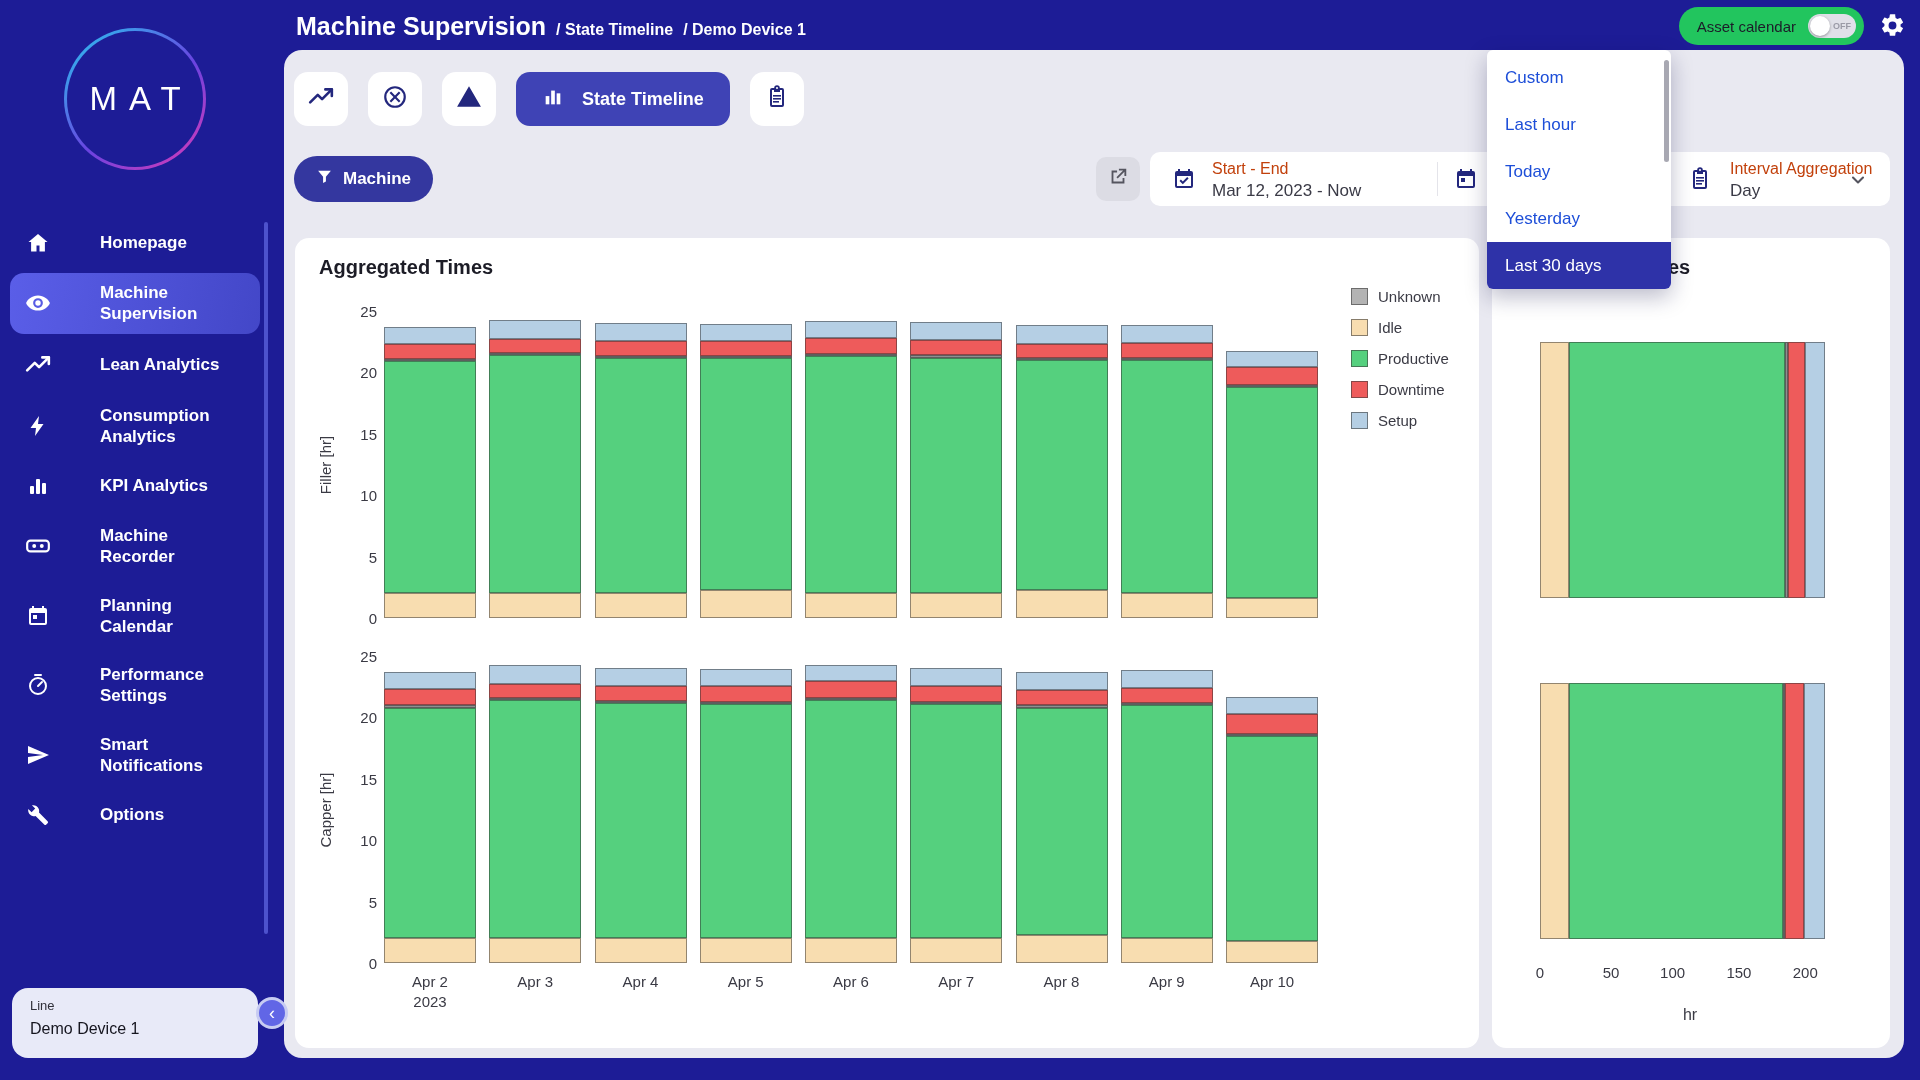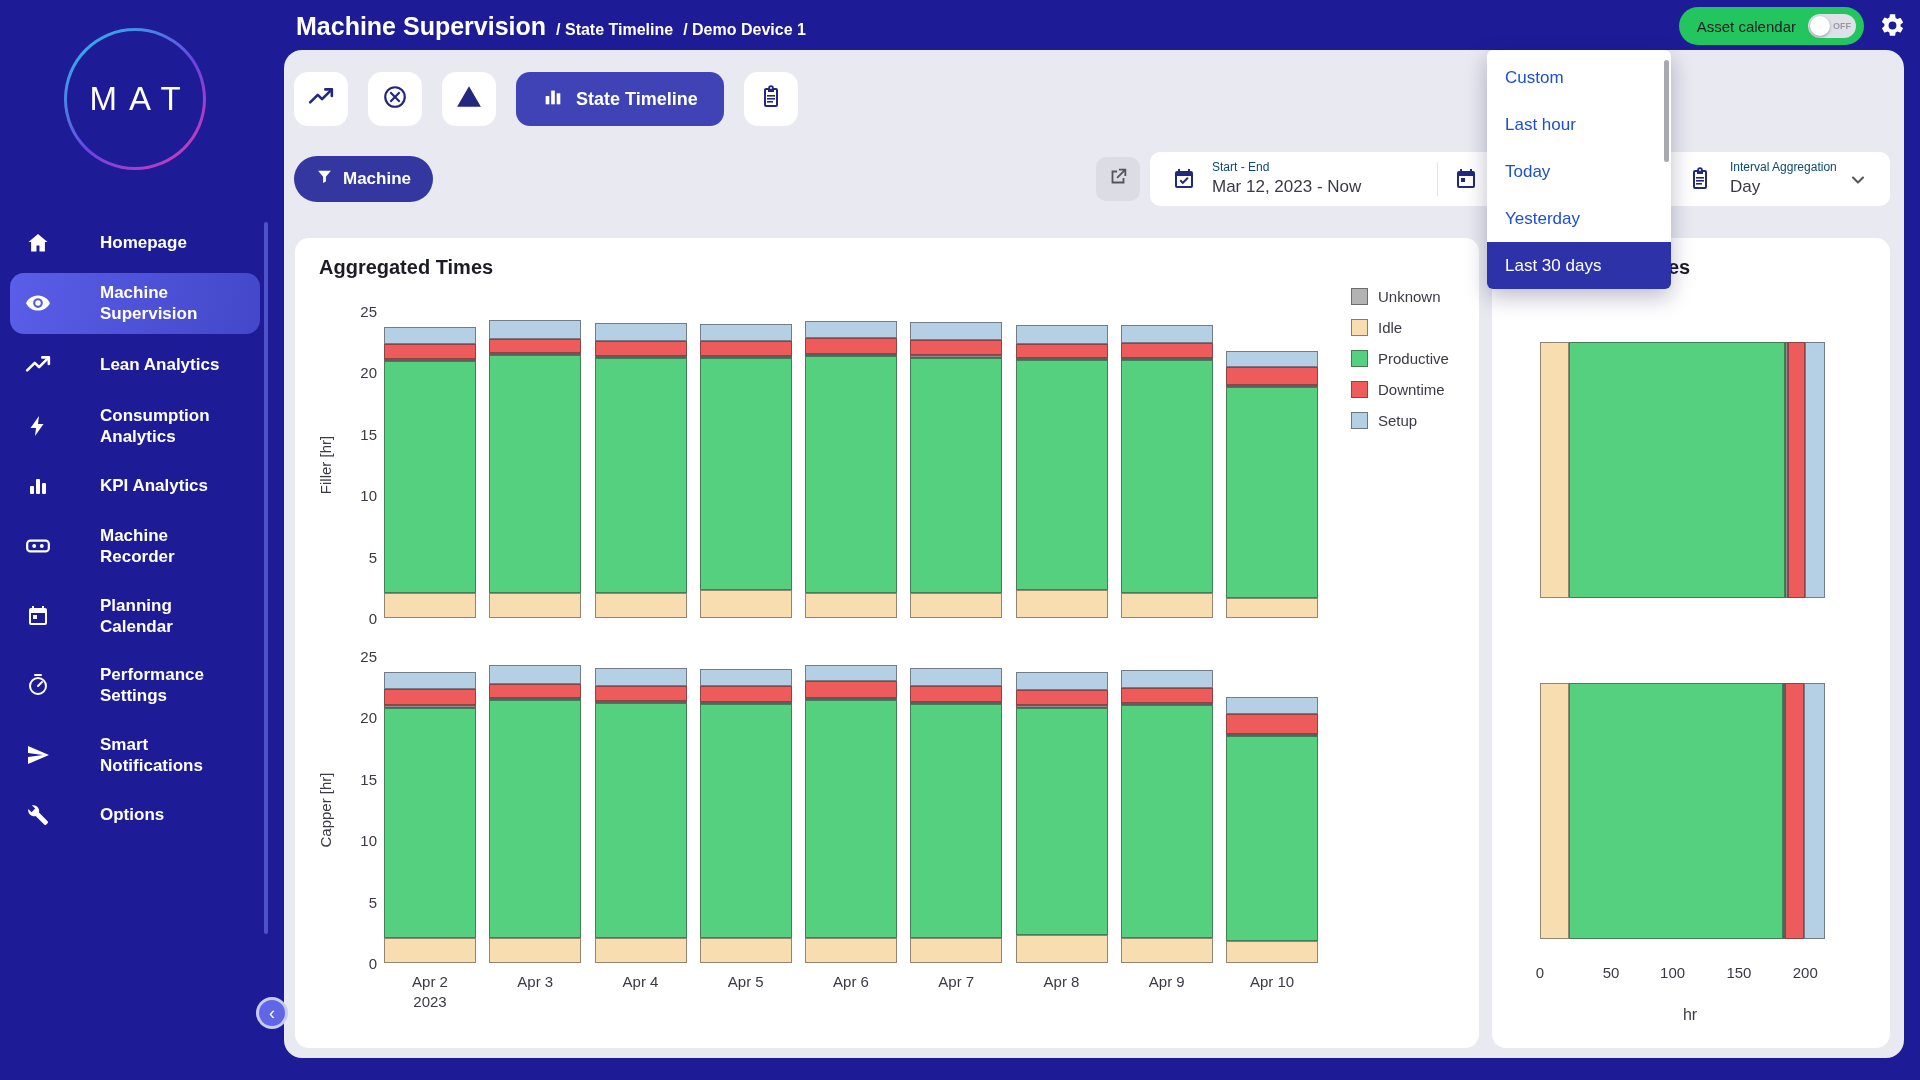--- a/index.html
+++ b/index.html
@@ -32,31 +32,31 @@
   .asset-label{font-size:15px;color:#1c1c28;}
   .toggle{position:relative;width:48px;height:24px;border-radius:12px;background:#e0e0e8;cursor:pointer;}
   .toggle-knob{position:absolute;left:2px;top:2px;width:20px;height:20px;border-radius:50%;background:#fff;box-shadow:0 1px 3px rgba(0,0,0,.35);}
   .toggle-off{position:absolute;right:5px;top:7px;font-size:9px;color:#9a9aa6;font-weight:bold;}
   .gear{position:absolute;right:14px;top:12px;color:#fff;cursor:pointer;}
 
   
   .main{position:absolute;left:284px;top:50px;width:1620px;height:1008px;background:#e9e9f1;border-radius:18px;}
   .tabs{position:absolute;left:10px;top:22px;display:flex;gap:20px;align-items:center;}
   .tab-btn{width:54px;height:54px;border-radius:14px;background:#fff;display:flex;align-items:center;justify-content:center;color:#23277d;cursor:pointer;}
-  .tab-active{height:54px;border-radius:14px;background:#3f43b5;color:#fff;display:flex;align-items:center;gap:12px;padding:0 26px;
+  .tab-active{height:54px;border-radius:14px;background:#3f43b5;color:#fff;display:flex;align-items:center;gap:18px;padding:0 26px;
     font-size:18px;font-weight:bold;cursor:pointer;}
 
   .machine-pill{position:absolute;left:10px;top:106px;height:46px;border-radius:23px;background:#34379f;color:#fff;
     display:flex;align-items:center;gap:10px;padding:0 22px;font-size:17px;font-weight:bold;cursor:pointer;}
   .expand-btn{position:absolute;left:812px;top:107px;width:44px;height:44px;border-radius:10px;background:#dcdce4;color:#55555f;
     display:flex;align-items:center;justify-content:center;cursor:pointer;}
   .date-panel{position:absolute;left:866px;top:102px;width:740px;height:54px;background:#fff;border-radius:10px;}
   .dp-ic1{position:absolute;left:22px;top:15px;color:#23277d;}
   .dp-text{position:absolute;left:62px;top:8px;}
-  .dp-label{font-size:12px;color:#0c4a6e;}
+  .dp-label{font-size:16px;color:#c2410c;}
   .dp-value{font-size:17px;color:#3a3a46;margin-top:3px;}
   .dp-div{position:absolute;left:287px;top:10px;width:1px;height:34px;background:#e4e4ea;}
   .dp-ic2{position:absolute;left:304px;top:15px;color:#23277d;}
   .dp-ic3{position:absolute;left:538px;top:15px;color:#23277d;}
   .dp-int{position:absolute;left:580px;top:8px;}
   .dp-chevron{position:absolute;left:698px;top:18px;color:#55555f;}
 
   
   .dropdown{position:absolute;left:1487px;top:50px;width:184px;background:#fff;border-radius:6px;overflow:hidden;
     box-shadow:0 8px 22px rgba(15,15,70,.28);z-index:50;padding-top:4px;}
@@ -193,20 +193,24 @@
           <svg viewBox="0 0 24 24" width="24" height="24" fill="#fff">
             <path d="M21.6 18.2 13 9.6a6 6 0 0 0-7.1-7.3L9.2 5.6 5.6 9.2 2.3 5.9A6 6 0 0 0 9.6 13l8.6 8.6a1.5 1.5 0 0 0 2.1 0l1.3-1.3a1.5 1.5 0 0 0 0-2.1z"></path>
           </svg>
         </span>
       <span class="nav-label">Options</span>
     </div>
   </div>
 
   <div class="side-scroll"></div>
 
+  <div class="device-card">
+    <div class="device-line">Line</div>
+    <div class="device-name">Demo Device 1</div>
+  </div>
 </div>
 <div class="collapse-btn">
     <span>‹</span>
   </div>
 
 <div class="topbar">
   <span class="crumb-title">Machine Supervision</span>
   <span class="crumb-rest">/ State Timeline</span>
   <span class="crumb-rest">/ Demo Device 1</span>
 </div>

